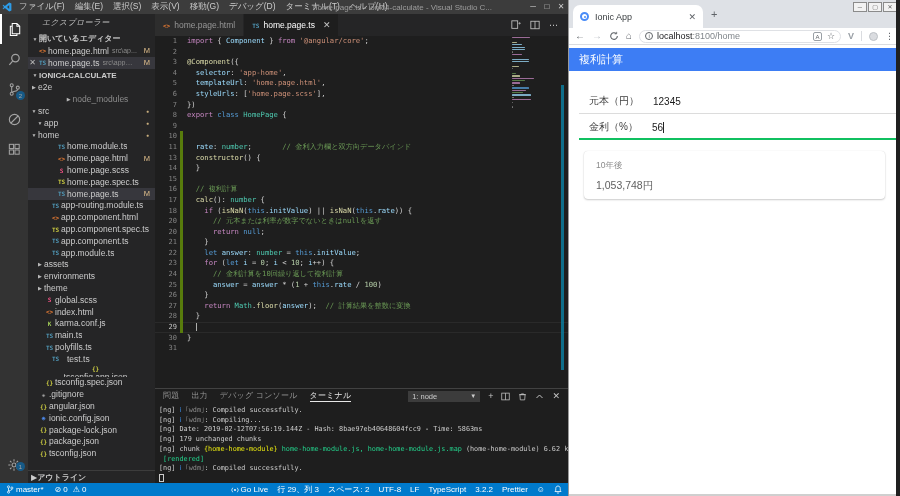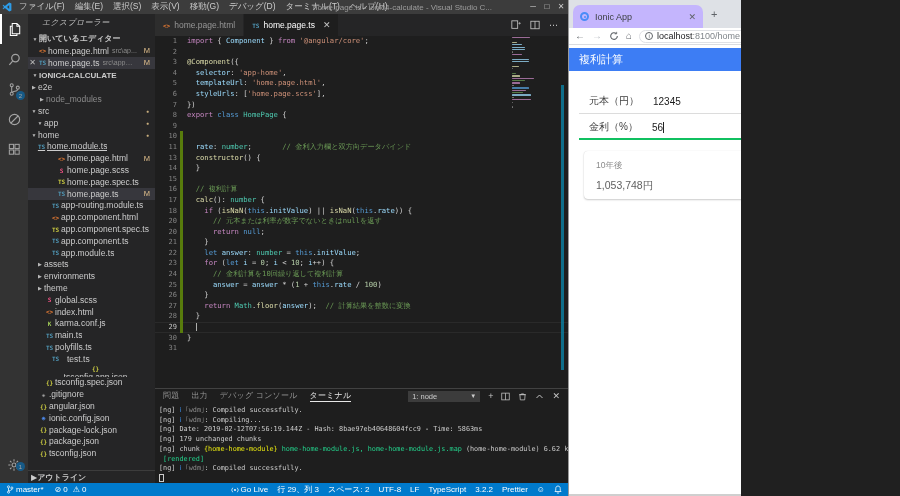--- a/index.html
+++ b/index.html
@@ -1,17 +1,17 @@
 <!DOCTYPE html>
 <html><head>
 <meta charset="utf-8">
 <style>
   html,body{margin:0;padding:0;background:#202020;}
   *{box-sizing:border-box;}
-  #stage{position:relative;width:741px;height:496px;overflow:hidden;
+  #stage{position:relative;width:896px;height:496px;overflow:hidden;
          font-family:"Liberation Sans","DejaVu Sans",sans-serif;}
 
   
   #vscode{position:absolute;left:0;top:0;width:568px;height:496px;background:#1e1e1e;display:flex;flex-direction:column;}
   .titlebar{height:14px;background:#3c3c3c;display:flex;align-items:center;font-size:8.5px;color:#cccccc;flex:0 0 auto;position:relative;}
   .vsicon{width:14px;display:flex;justify-content:center;align-items:center;flex:0 0 auto;}
   #menubar{display:flex;}
   .menu-item{padding:0 5px;white-space:nowrap;cursor:default;}
   .wintitle{position:absolute;left:313px;color:#9d9d9d;white-space:nowrap;font-size:8px;}
   .wcs{position:absolute;right:0;top:0;display:flex;height:14px;}
@@ -78,21 +78,21 @@
   .term-cursor{display:inline-block;width:4.5px;height:8px;border:1px solid #cccccc;vertical-align:text-bottom;}
 
   .statusbar{height:13px;background:#007acc;color:#ffffff;display:flex;align-items:center;font-size:8px;flex:0 0 auto;padding:0 6px;}
   .sb-left{display:flex;align-items:center;gap:11px;}
   .sb-right{margin-left:auto;display:flex;align-items:center;gap:9px;white-space:nowrap;}
   .sb-item{display:flex;align-items:center;gap:2px;}
 
   
   #chrome{position:absolute;left:568px;top:0;width:332px;height:496px;background:#ffffff;border-left:1px solid #9a9a9a;display:flex;flex-direction:column;}
   .tabstrip{height:28px;background:#dee1e6;position:relative;flex:0 0 auto;}
-  .btab{position:absolute;left:4px;top:5px;width:130px;height:23px;background:#c4b5fd;border-radius:7px 7px 0 0;display:flex;align-items:center;padding:0 7px;gap:6px;font-size:9px;color:#3c4043;}
+  .btab{position:absolute;left:4px;top:5px;width:130px;height:23px;background:#ffffff;border-radius:7px 7px 0 0;display:flex;align-items:center;padding:0 7px;gap:6px;font-size:9px;color:#3c4043;}
   .favicon{width:9px;height:9px;border-radius:50%;border:2px solid #4a8cf7;position:relative;flex:0 0 auto;}
   .favicon:after{content:"";position:absolute;left:1.5px;top:1.5px;width:2px;height:2px;background:#4a8cf7;border-radius:50%;}
   .btab .bclose{margin-left:auto;color:#5f6368;font-size:9px;}
   .newtab{position:absolute;left:142px;top:8px;color:#5f6368;font-size:11px;}
   .winctl{position:absolute;right:3px;top:2px;display:flex;gap:1px;}
   .winbtn{width:14px;height:10px;border:1px solid #8b8b8b;background:#f2f2f2;color:#5a5a5a;font-size:6px;line-height:8px;text-align:center;}
   .btoolbar{height:17px;background:#ffffff;border-bottom:1px solid #dadce0;display:flex;align-items:center;padding:0 6px;gap:7px;flex:0 0 auto;}
   .nav-ic{color:#5f6368;font-size:10px;line-height:10px;}
   .nav-ic.dim{color:#bdc1c6;}
   .omnibox{flex:1 1 auto;height:13px;border:1px solid #dfe1e5;border-radius:7px;display:flex;align-items:center;padding:0 5px;gap:4px;font-size:9px;}
@@ -225,40 +225,40 @@
           </div>
         <div class="sect">
           <span class="arrow">▼</span>
           <span>IONIC4-CALCULATE</span>
         </div>
         <div id="tree">
             <div class="row" style="padding-left: 2px;">
               <span class="arrow">▶</span>
               <span class="lbl">e2e</span>
             </div>
-            <div class="row" style="padding-left: 10px; color: rgb(140, 140, 140);">
+            <div class="row" style="padding-left: 10px; color: rgb(140, 140, 140); justify-content: center;">
               <span class="arrow">▶</span>
               <span class="lbl">node_modules</span>
             </div>
             <div class="row" style="padding-left: 2px;">
               <span class="arrow">▼</span>
               <span class="lbl">src</span>
               <span class="dot">●</span>
             </div>
             <div class="row" style="padding-left: 8px; justify-content: space-between;">
               <span class="arrow">▼</span>
               <span class="lbl">app</span>
               <span class="dot">●</span>
             </div>
             <div class="row" style="padding-left: 2px;">
               <span class="arrow">▼</span>
               <span class="lbl">home</span>
               <span class="dot">●</span>
             </div>
-            <div class="row" style=" text-decoration: underline;">
+            <div class="row" style="padding-left: 20px;">
               <span class="arrow"></span>
               <span class="fi fi-ts">TS</span>
               <span class="lbl">home.module.ts</span>
             </div>
             <div class="row" style="padding-left: 20px;">
               <span class="arrow"></span>
               <span class="fi fi-html">&lt;&gt;</span>
               <span class="lbl">home.page.html</span>
               <span class="badge">M</span>
             </div>

